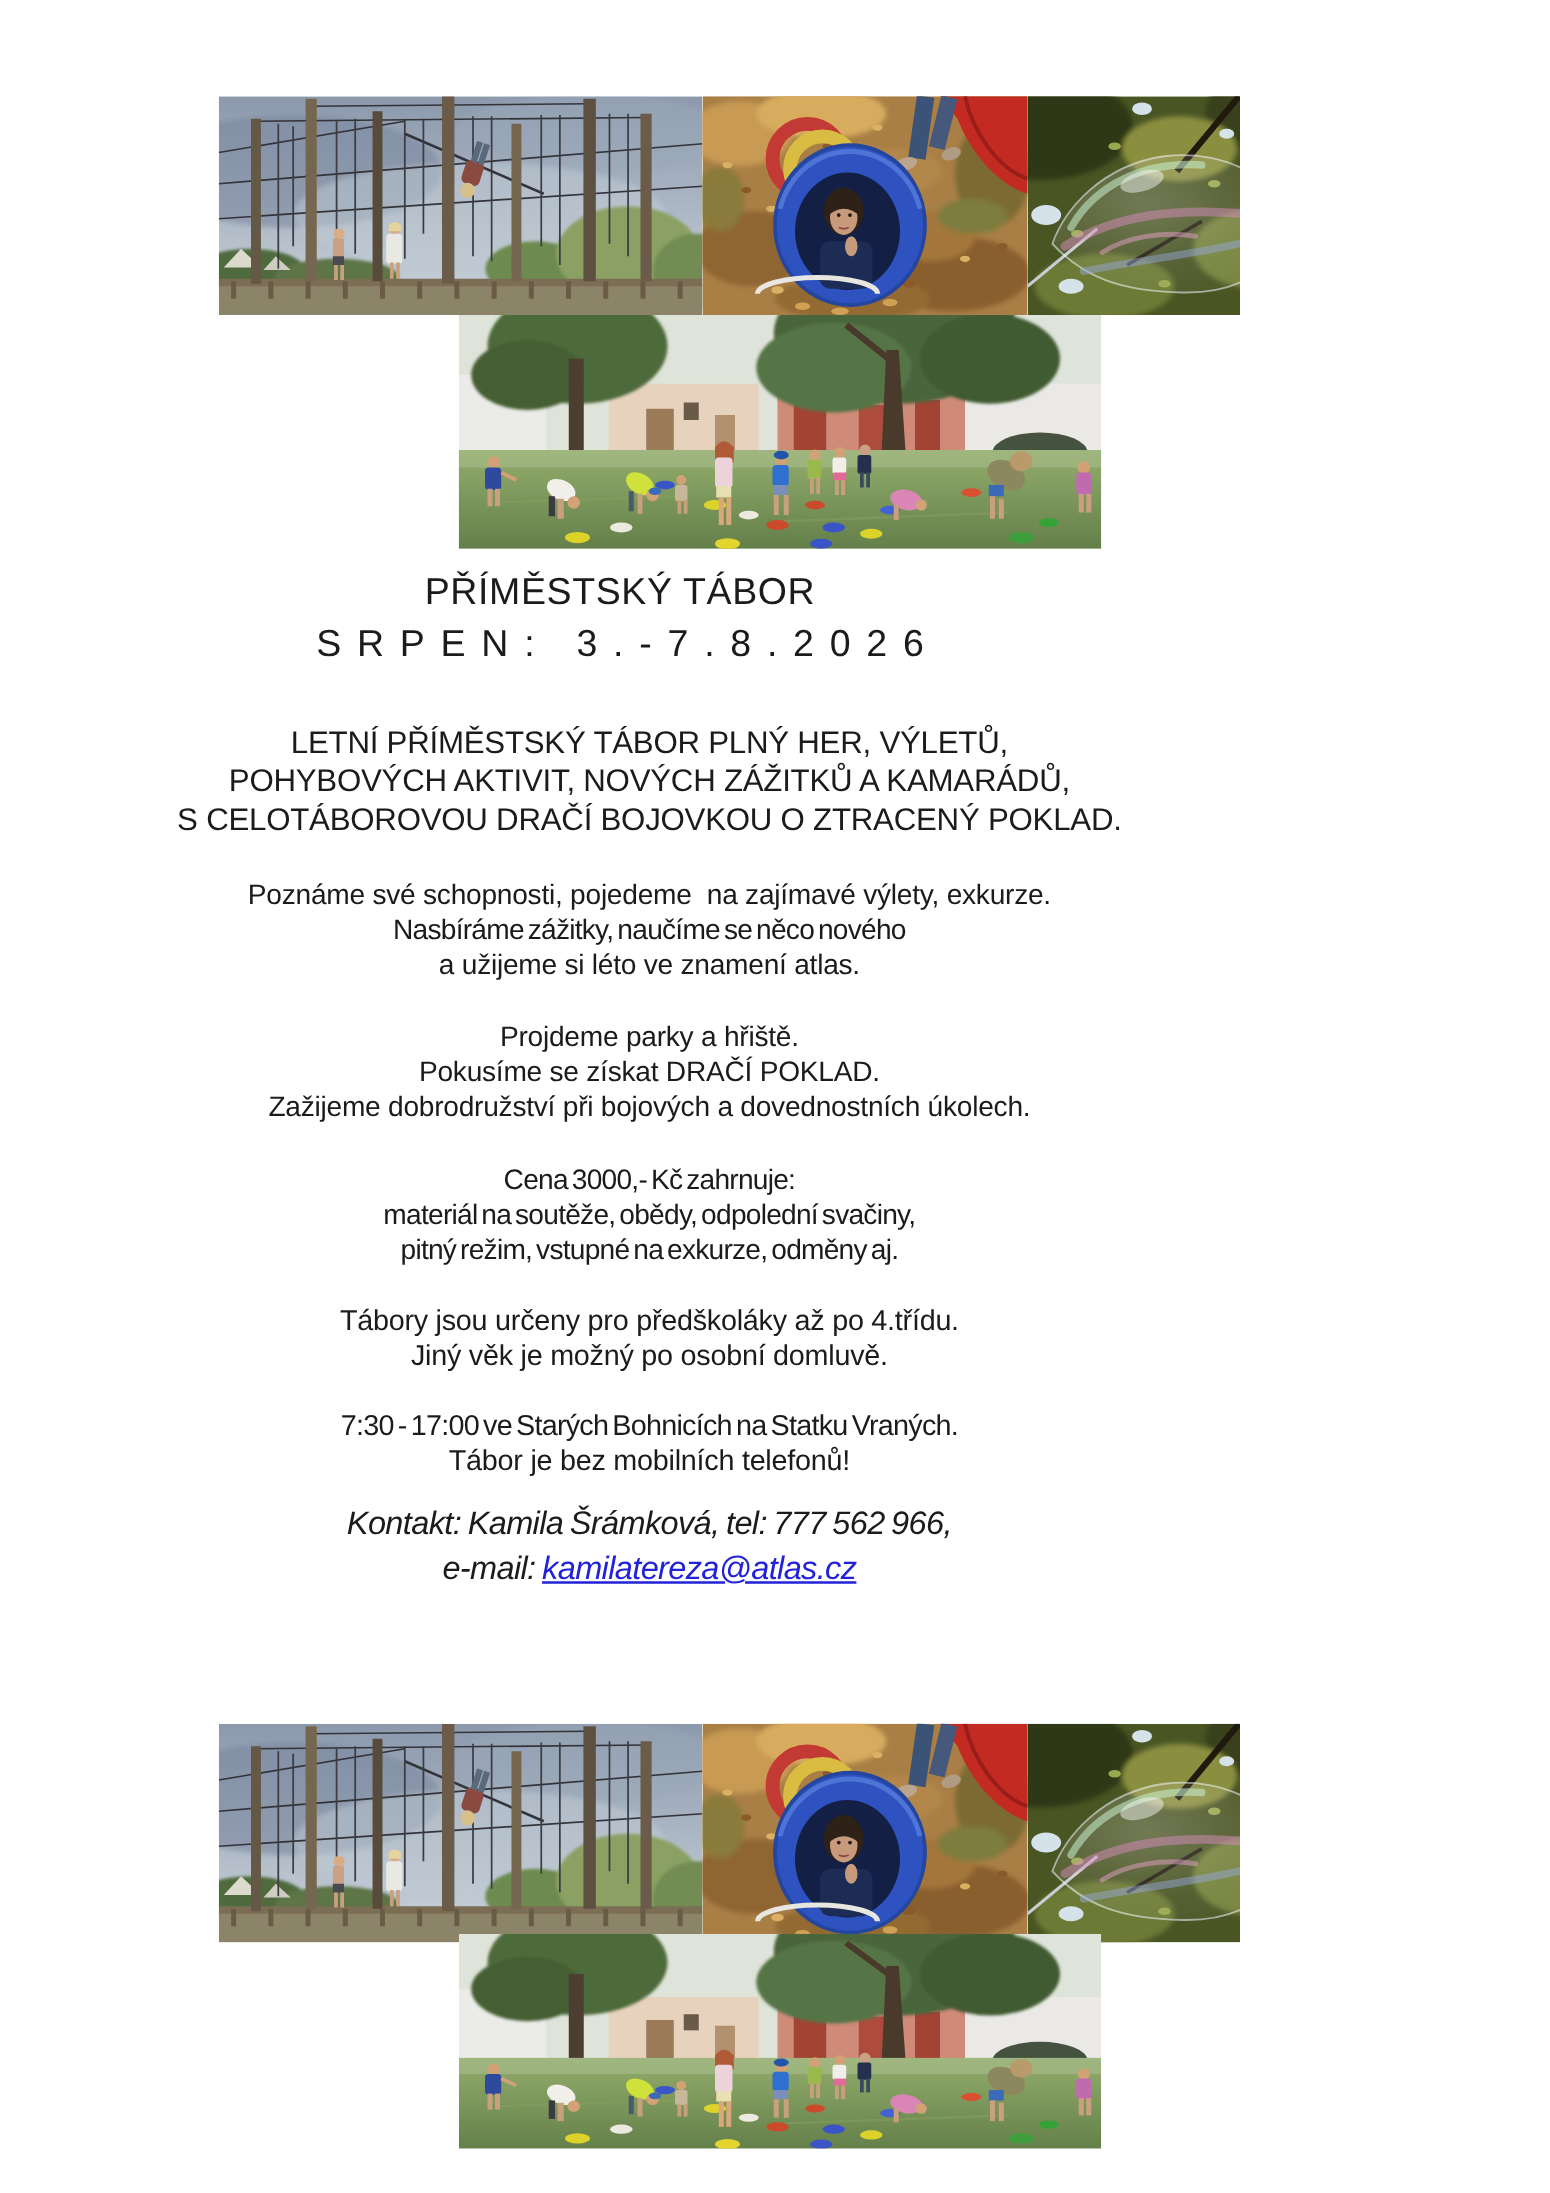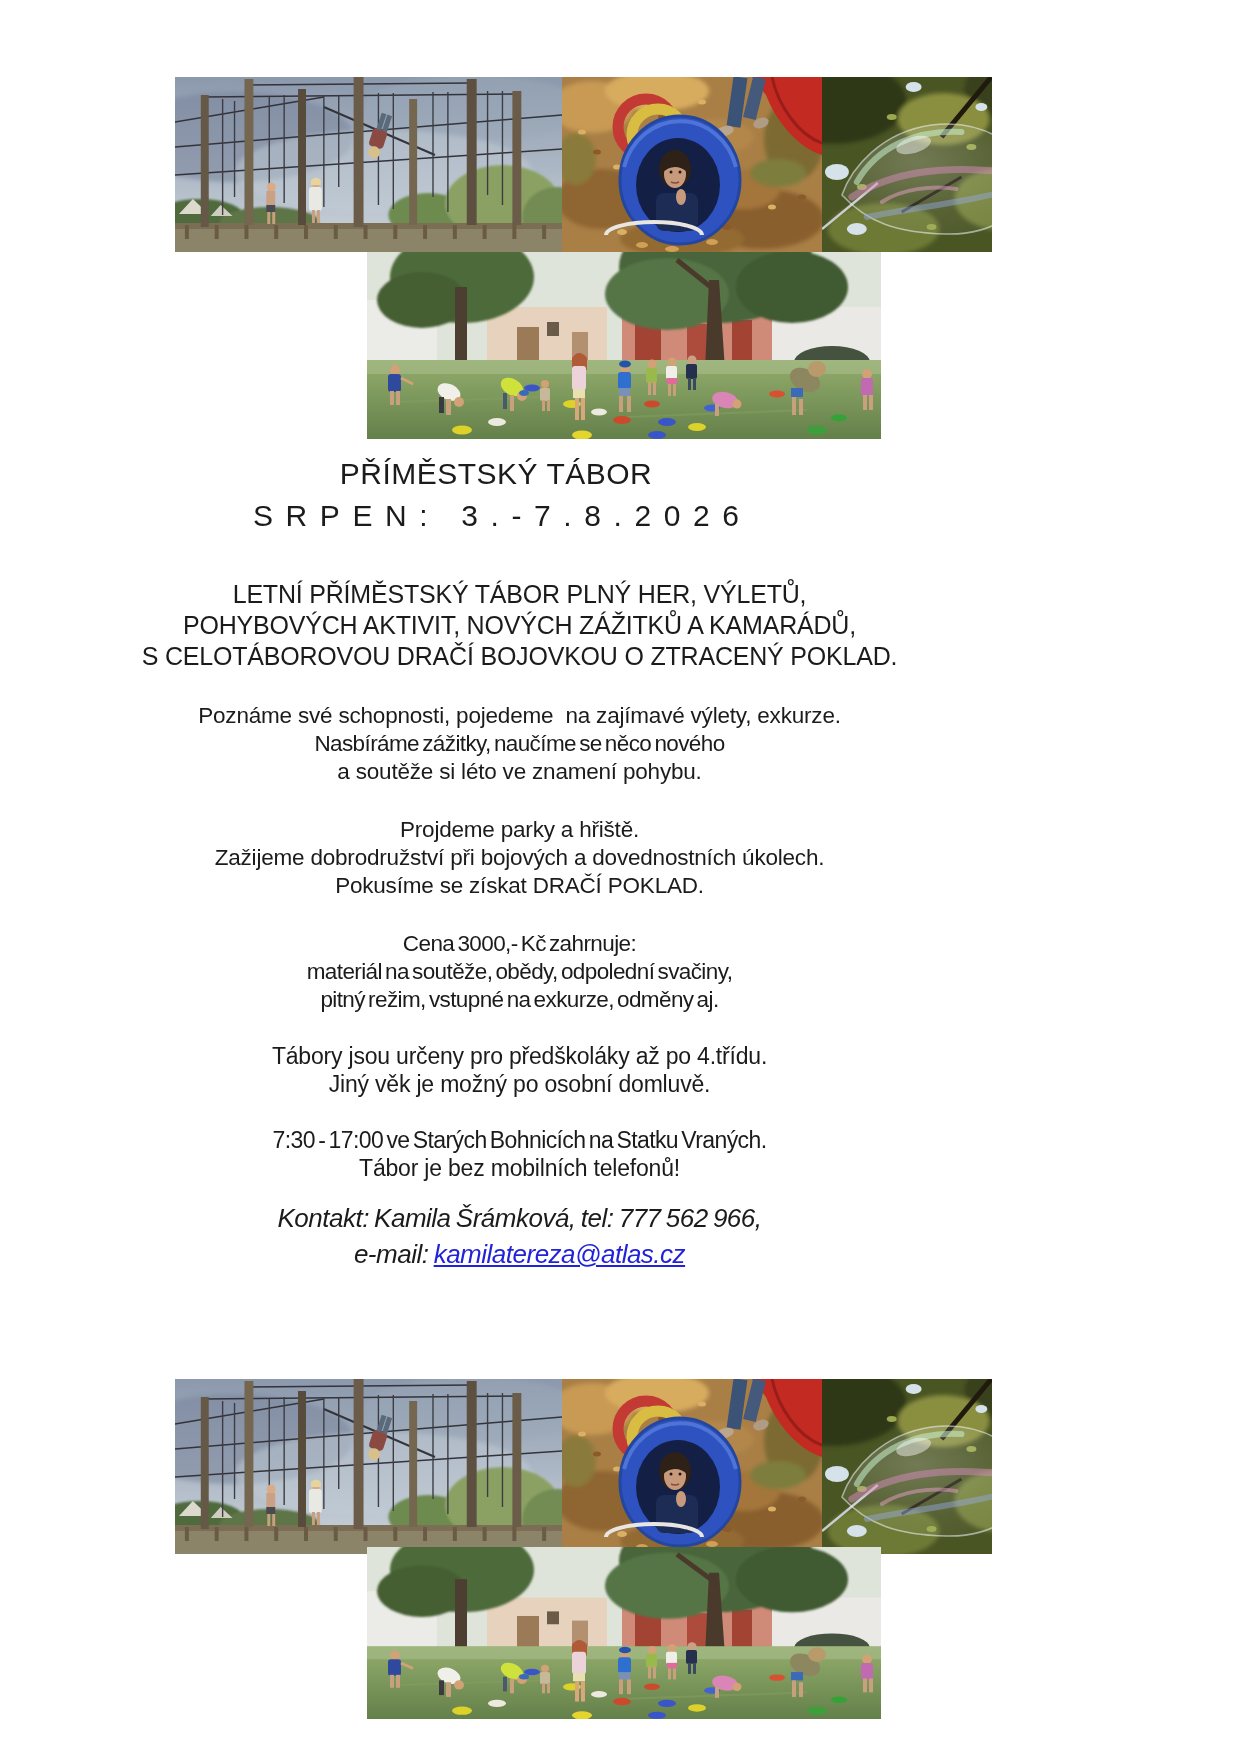--- a/index.html
+++ b/index.html
@@ -422,27 +422,27 @@
 
     <div class="para p-intro">
       <div class="line">LETNÍ PŘÍMĚSTSKÝ TÁBOR PLNÝ HER, VÝLETŮ,</div>
       <div class="line">POHYBOVÝCH AKTIVIT, NOVÝCH ZÁŽITKŮ A KAMARÁDŮ,</div>
       <div class="line">S CELOTÁBOROVOU DRAČÍ BOJOVKOU O ZTRACENÝ POKLAD.</div>
     </div>
 
     <div class="para p-body">
       <div class="line">Poznáme své schopnosti, pojedeme  na zajímavé výlety, exkurze.</div>
       <div class="line tight">Nasbíráme zážitky, naučíme se něco nového</div>
-      <div class="line">a soutěže si léto ve znamení pohybu.</div>
+      <div class="line">a užijeme si léto ve znamení atlas.</div>
     </div>
 
     <div class="para p-body">
       <div class="line">Projdeme parky a hřiště.</div>
+      <div class="line">Pokusíme se získat DRAČÍ POKLAD.</div>
       <div class="line">Zažijeme dobrodružství při bojových a dovednostních úkolech.</div>
-      <div class="line">Pokusíme se získat DRAČÍ POKLAD.</div>
     </div>
 
     <div class="para p-body">
       <div class="line tight">Cena 3000,- Kč zahrnuje:</div>
       <div class="line tight">materiál na soutěže, obědy, odpolední svačiny,</div>
       <div class="line tight">pitný režim, vstupné na exkurze, odměny aj.</div>
     </div>
 
     <div class="para p-age">
       <div class="line">Tábory jsou určeny pro předškoláky až po 4.třídu.</div>

